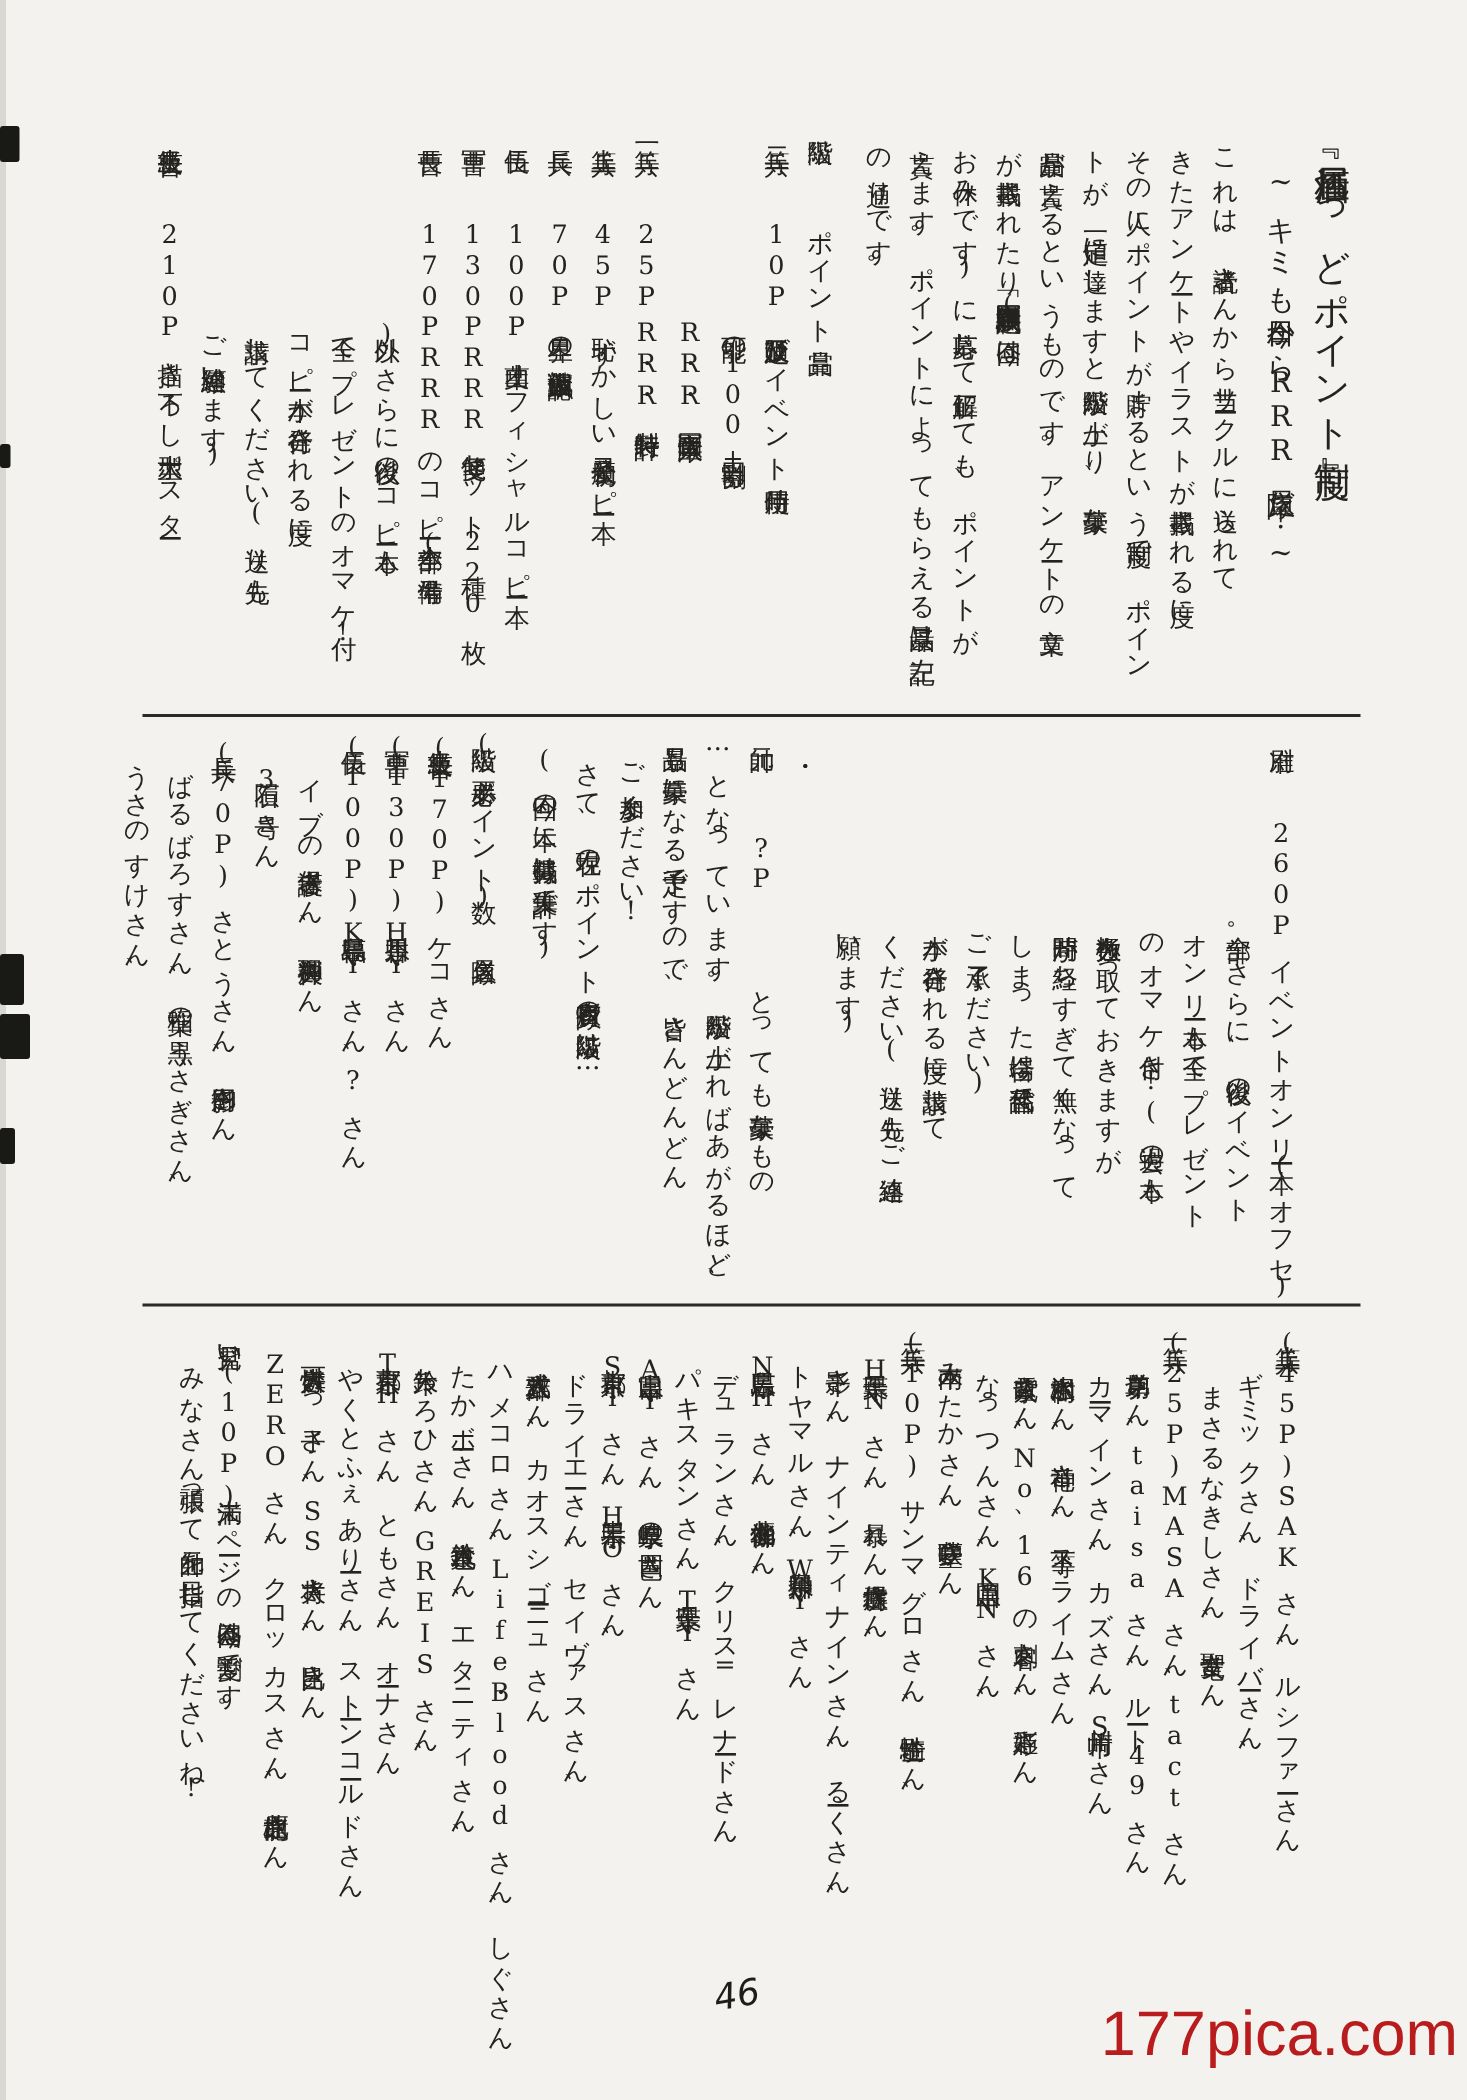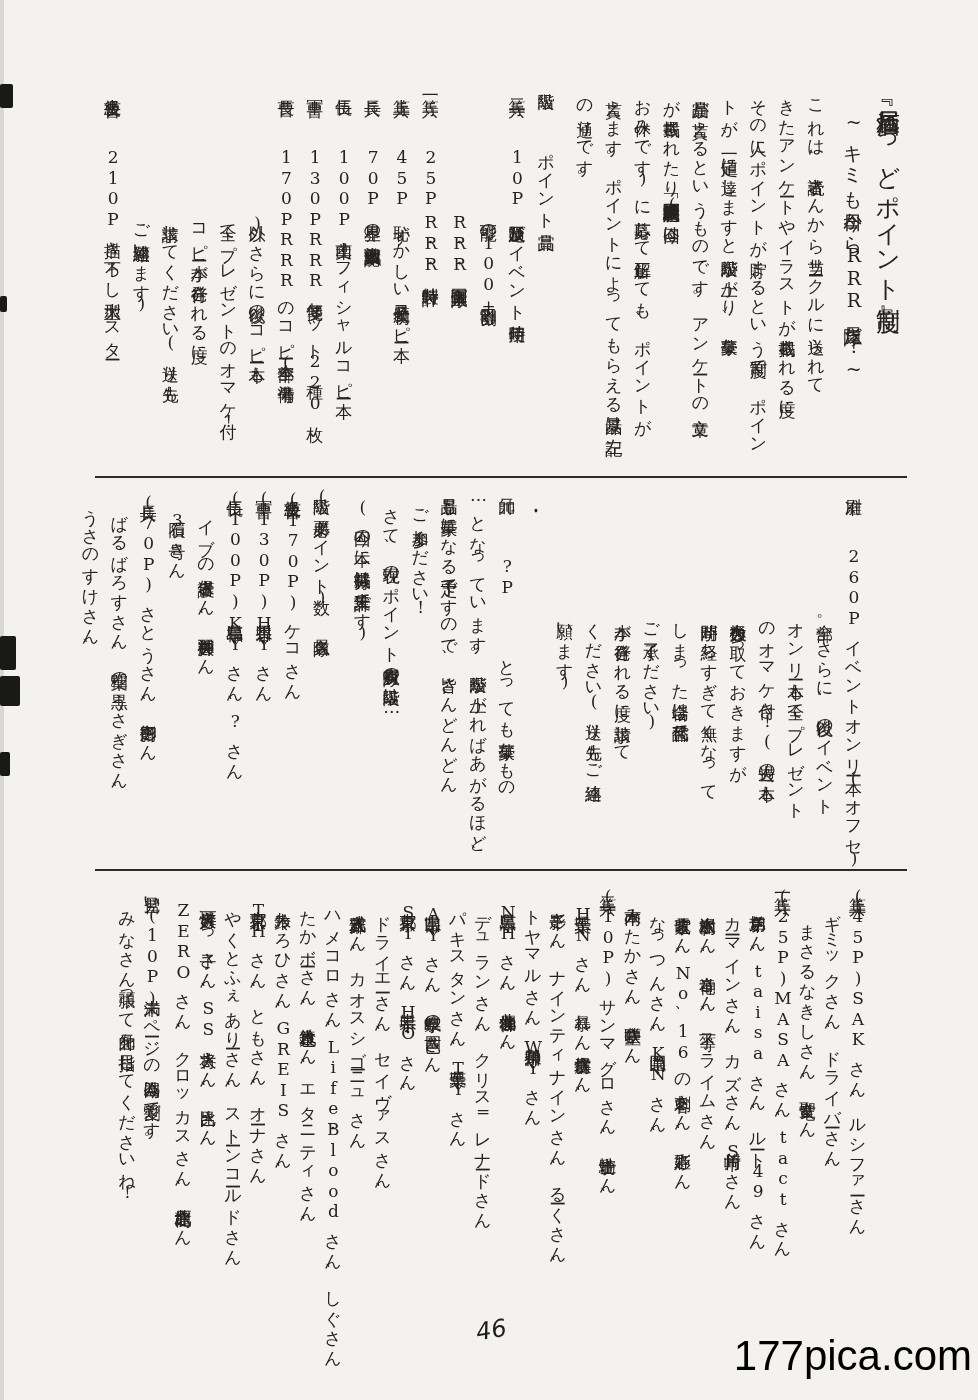--- a/index.html
+++ b/index.html
@@ -162,13 +162,13 @@
     <div class="col" style="margin-top: 16px;">鈴木ちろひさん、GREISさん、</div>
     <div class="col" style="margin-top: 14px;">東京都T・Hさん、ともさん、オーナさん</div>
     <div class="col" style="margin-top: 16px;">やくとふぇありーさん、ストーンコールドさん</div>
     <div class="col" style="margin-top: 14px;">可憐大好きっ子さん、SS大将さん、比呂さん</div>
     <div class="col" style="margin-top: 16px; margin-left: 6px;">ZEROさん、クロッカスさん、北原龍樹さん</div>
     <div class="col">見習い(10P未満)ページの為今回は割愛です。</div>
     <div class="col" style="margin-top: 16px;">みなさん頑張って元帥を目指してくださいね!</div>
   </div>
 
 <div class="page-number">46</div>
-<div class="watermark" style="color: #000000; text-align: right;">177pica.com</div>
+<div class="watermark" style="color: #b91c1c; text-align: right;">177pica.com</div>
 
 </body></html>

